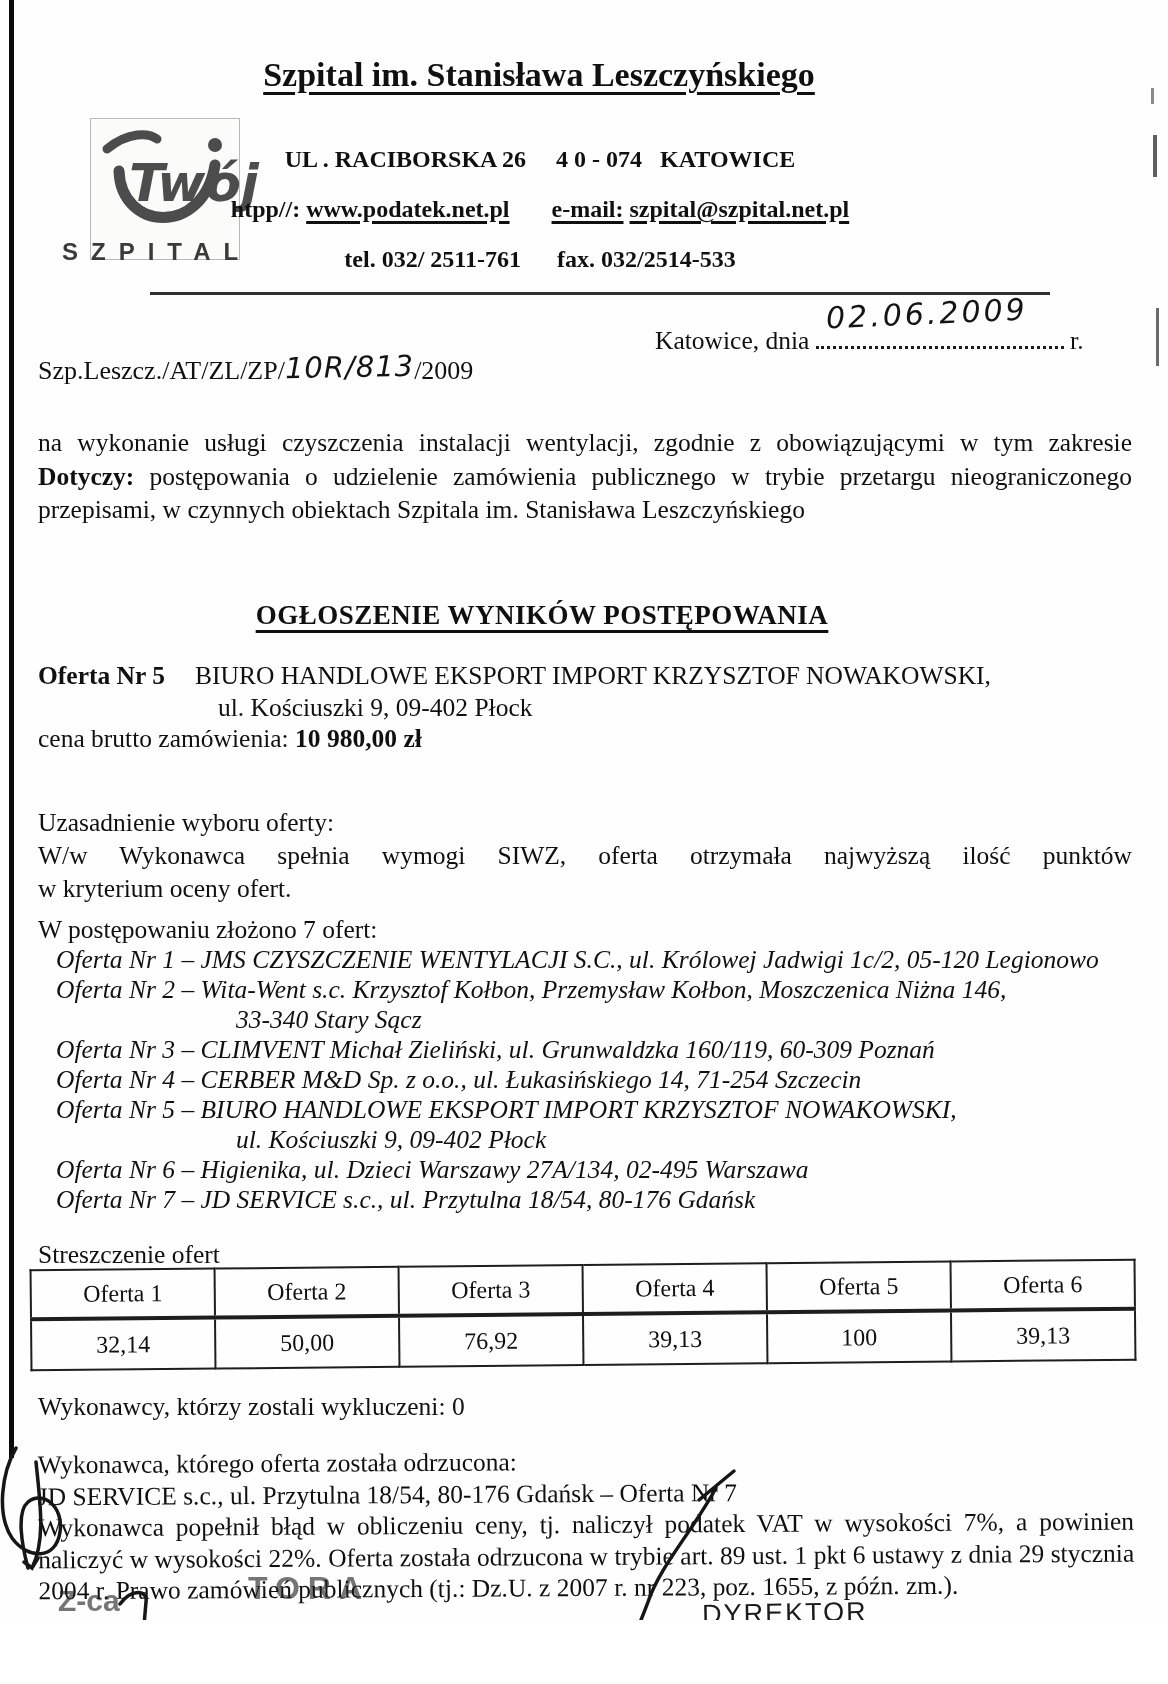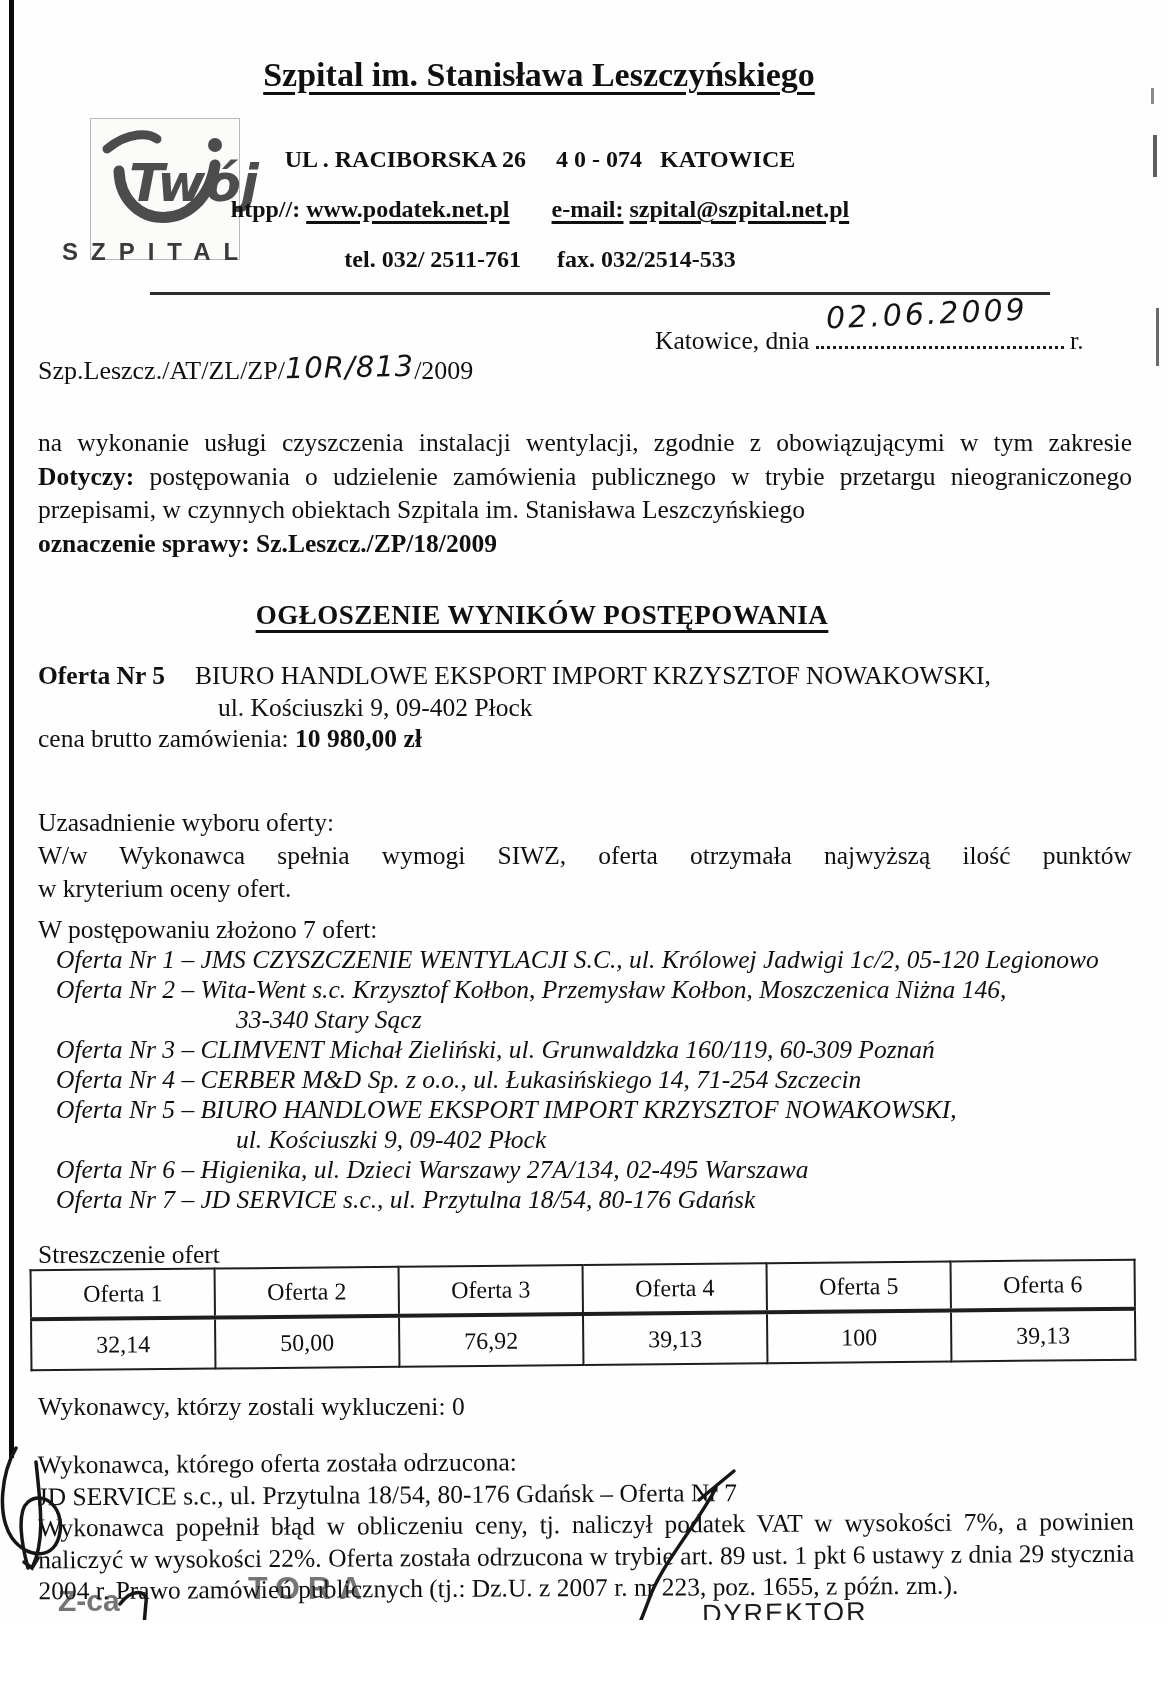--- a/index.html
+++ b/index.html
@@ -82,21 +82,20 @@
   </div>
 
   <div class="abs" style="left:38px;top:352px;font-size:26px;">
     <span>Szp.Leszcz./AT/ZL/ZP/</span><span class="hand hand-ref">10R/813</span><span>/2009</span>
   </div>
 
   <div class="abs body-t lh" style="left:38px;top:426px;width:1094px;">
     <div class="jl">na wykonanie usługi czyszczenia instalacji wentylacji, zgodnie z obowiązującymi w tym zakresie</div>
     <div class="jl"><span class="b">Dotyczy:</span> <span>postępowania o udzielenie zamówienia publicznego w trybie przetargu nieograniczonego</span></div>
     <div>przepisami, w czynnych obiektach Szpitala im. Stanisława Leszczyńskiego</div>
-    <div class="b">oznaczenie sprawy: Sz.Leszcz./ZP/18/2009</div>
   </div>
 
   <div class="abs center" style="left:0;top:600px;width:1168px;transform:translateX(-42px);">
     <span class="heading">OGŁOSZENIE WYNIKÓW POSTĘPOWANIA</span>
   </div>
 
   <div class="abs body-t" style="left:38px;top:660px;width:1094px;line-height:31.5px;">
     <div><span class="b">Oferta Nr 5</span><span class="gap"></span><span>BIURO HANDLOWE EKSPORT IMPORT KRZYSZTOF NOWAKOWSKI,</span></div>
     <div class="cont">ul. Kościuszki 9, 09-402 Płock</div>
     <div><span>cena brutto zamówienia:</span> <span class="b">10 980,00 zł</span></div>

